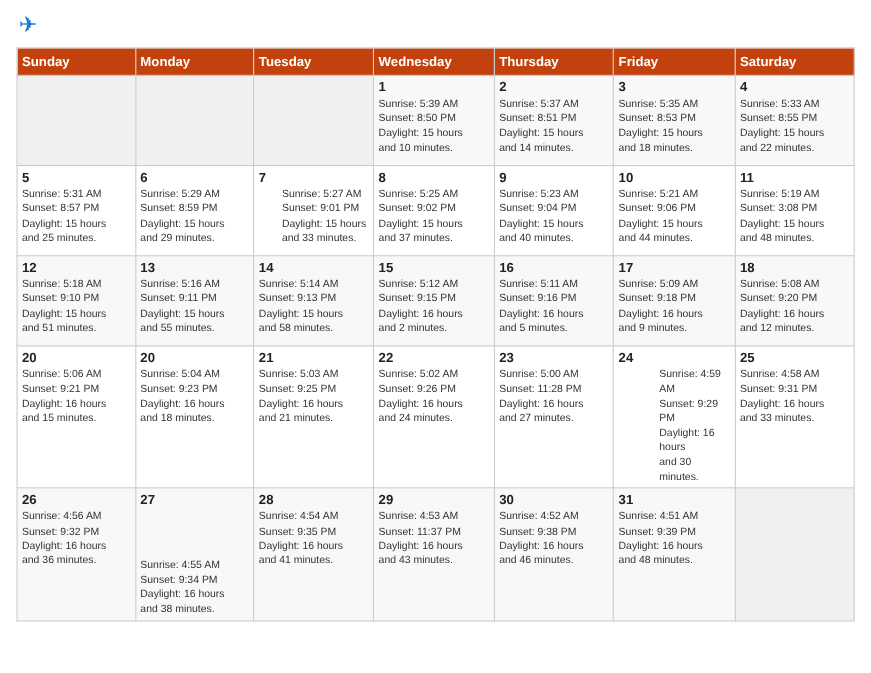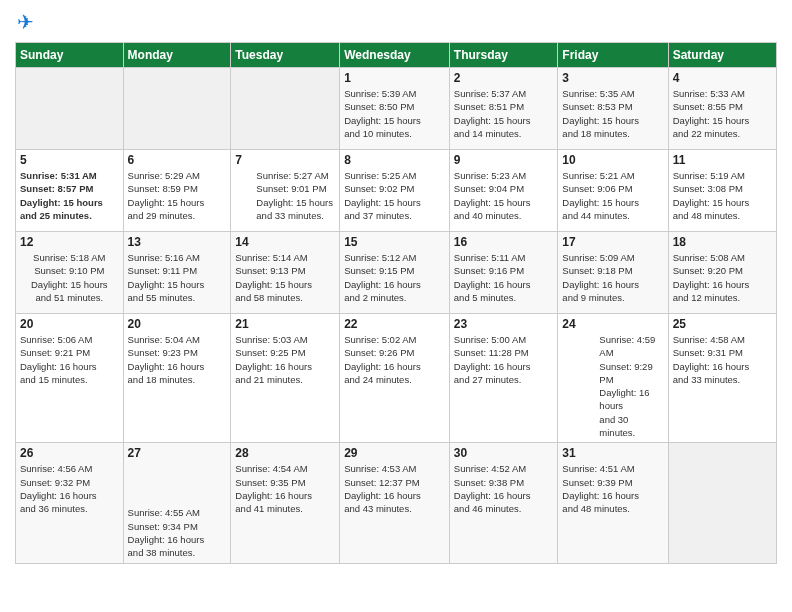--- a/index.html
+++ b/index.html
@@ -40,21 +40,21 @@
     }
     .location {
       font-size: 16px;
       color: #444;
     }
     .calendar {
       width: 100%;
       border-collapse: collapse;
     }
     .calendar th {
-      background: #15803d;
+      background: #c2410c;
       color: #fff;
       font-size: 12px;
       font-weight: bold;
       padding: 5px 4px;
       text-align: left;
       border: 1px solid #ccc;
     }
     .calendar td {
       vertical-align: top;
       border: 1px solid #ccc;
@@ -147,21 +147,21 @@
             <span class="day-num">4</span>
             <div class="day-info" style="white-space: pre-line;">Sunrise: 5:33 AM
 Sunset: 8:55 PM
 Daylight: 15 hours
 and 22 minutes.</div>
           </td>
         </tr>
         <tr>
           <td>
             <span class="day-num">5</span>
-            <div class="day-info" style="white-space: pre-line; font-weight: bold;">Sunrise: 5:31 AM
+            <div class="day-info" style="white-space: pre-line;">Sunrise: 5:31 AM
 Sunset: 8:57 PM
 Daylight: 15 hours
 and 25 minutes.</div>
           </td>
           <td>
             <span class="day-num">6</span>
             <div class="day-info" style="white-space: pre-line;">Sunrise: 5:29 AM
 Sunset: 8:59 PM
 Daylight: 15 hours
 and 29 minutes.</div>
@@ -198,21 +198,21 @@
             <span class="day-num">11</span>
             <div class="day-info" style="white-space: pre-line;">Sunrise: 5:19 AM
 Sunset: 3:08 PM
 Daylight: 15 hours
 and 48 minutes.</div>
           </td>
         </tr>
         <tr>
           <td>
             <span class="day-num">12</span>
-            <div class="day-info" style="white-space: pre-line; text-align: center;">Sunrise: 5:18 AM
+            <div class="day-info" style="white-space: pre-line;">Sunrise: 5:18 AM
 Sunset: 9:10 PM
 Daylight: 15 hours
 and 51 minutes.</div>
           </td>
           <td>
             <span class="day-num">13</span>
             <div class="day-info" style="white-space: pre-line;">Sunrise: 5:16 AM
 Sunset: 9:11 PM
 Daylight: 15 hours
 and 55 minutes.</div>
@@ -322,21 +322,21 @@
           <td>
             <span class="day-num">28</span>
             <div class="day-info" style="white-space: pre-line;">Sunrise: 4:54 AM
 Sunset: 9:35 PM
 Daylight: 16 hours
 and 41 minutes.</div>
           </td>
           <td>
             <span class="day-num">29</span>
             <div class="day-info" style="white-space: pre-line;">Sunrise: 4:53 AM
-Sunset: 12:37 PM
+Sunset: 11:37 PM
 Daylight: 16 hours
 and 43 minutes.</div>
           </td>
           <td>
             <span class="day-num">30</span>
             <div class="day-info" style="white-space: pre-line;">Sunrise: 4:52 AM
 Sunset: 9:38 PM
 Daylight: 16 hours
 and 46 minutes.</div>
           </td>

